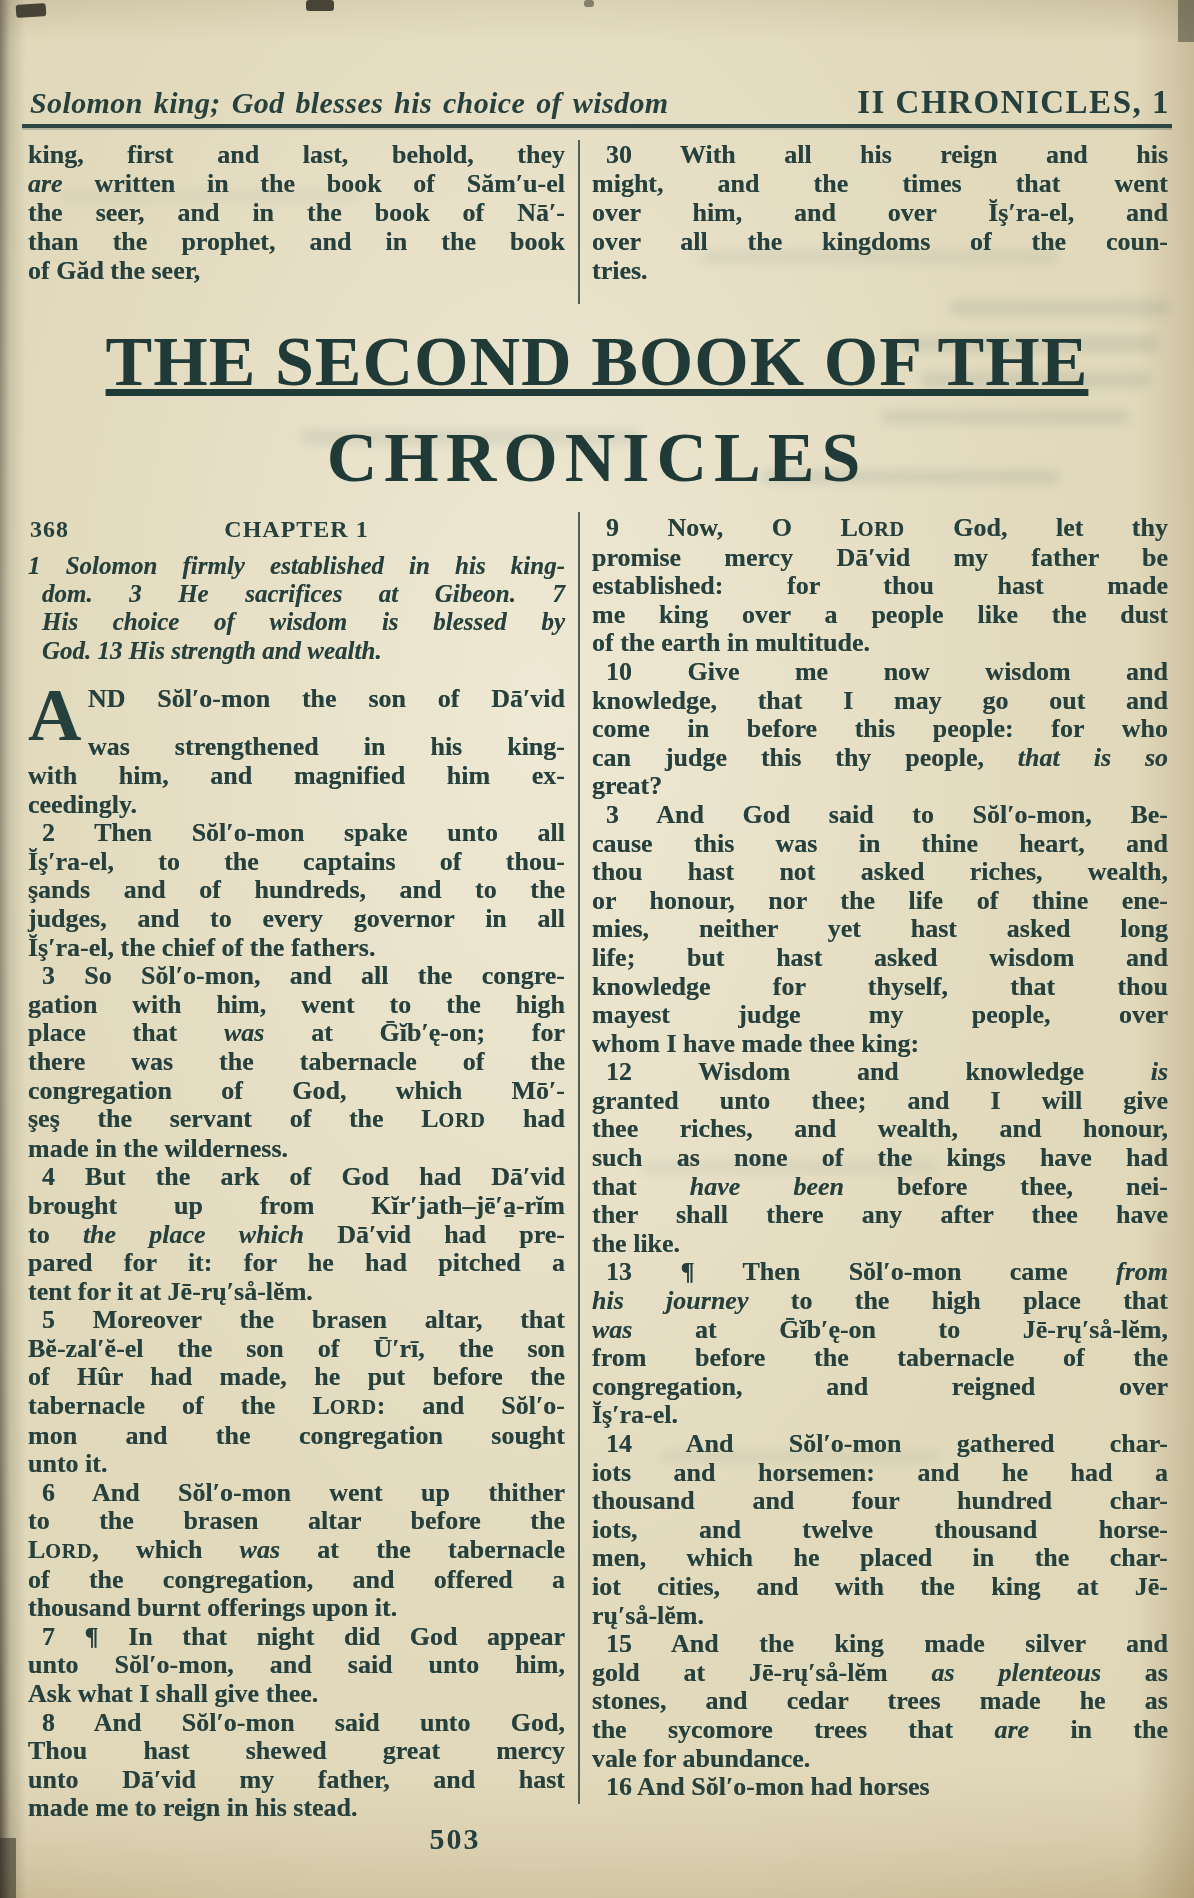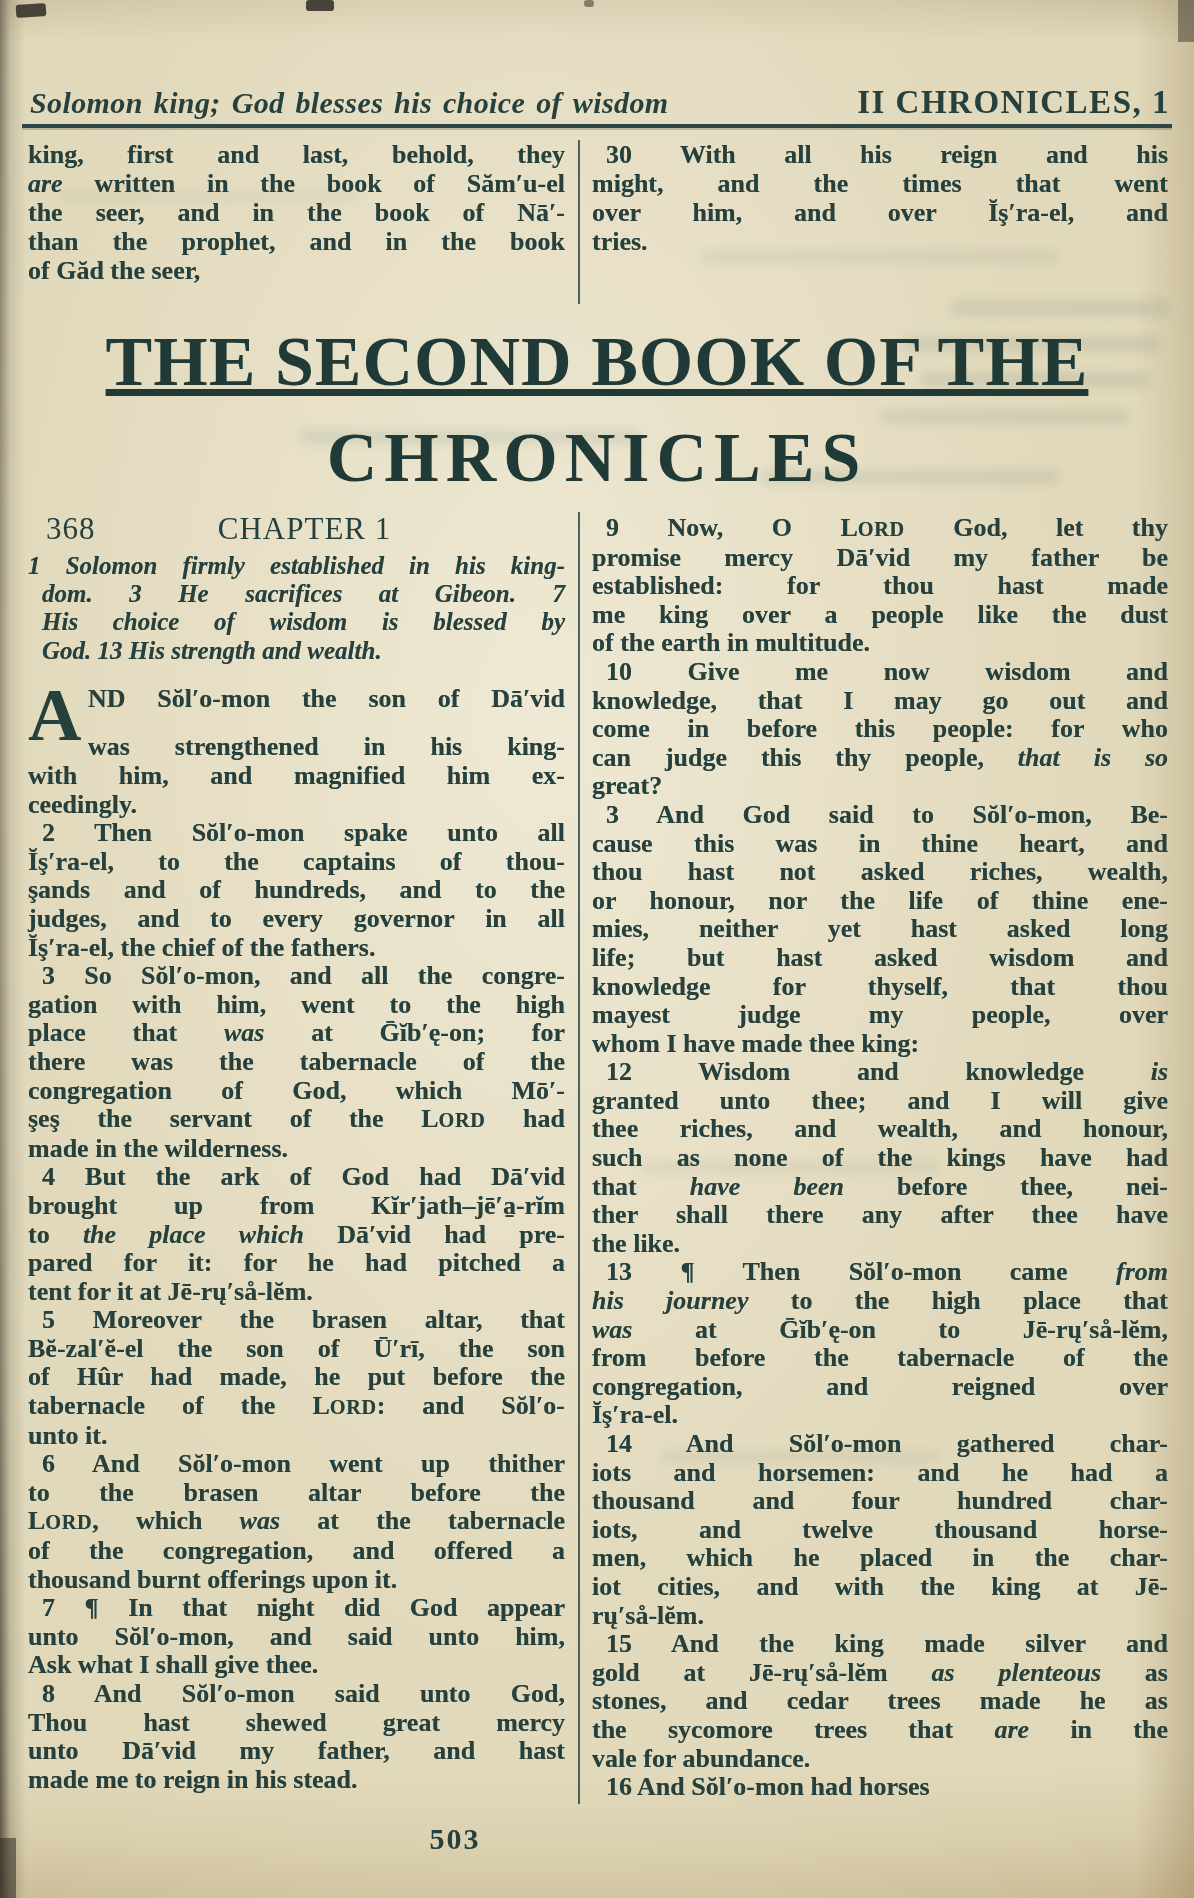--- a/index.html
+++ b/index.html
@@ -38,21 +38,21 @@
   .prev-right .line{line-height:29px;}
   .divider-top{position:absolute; left:578px; top:140px; width:2px; height:164px; background:rgba(40,64,60,.8);}
   
   .main-title{position:absolute; top:314px; left:0; width:100%; text-align:center; font-weight:bold; color:#203a37;}
   .mt1{font-size:70px; line-height:96px; letter-spacing:1px; white-space:nowrap;text-decoration:underline;}
   .mt2{font-size:70px; line-height:96px; letter-spacing:7px; white-space:nowrap;}
   
   .col-left{position:absolute; left:28px; top:512px; width:537px;}
   .col-right{position:absolute; left:592px; top:514px; width:576px;}
   .divider-main{position:absolute; left:578px; top:512px; width:2px; height:1292px; background:rgba(40,64,60,.8);}
-  .ch-head{position:relative; text-align:center; font-weight:normal; font-size:31px; line-height:34px; margin-bottom:6px; letter-spacing:1px;margin-left:16px;}
+  .ch-head{position:relative; text-align:center; font-weight:bold; font-size:24px; line-height:34px; margin-bottom:6px; letter-spacing:1px;}
   .ch-num{position:absolute; left:2px; top:0;}
   .summary{margin-bottom:18px;}
   .summary .line{font-style:italic; font-size:25px; line-height:28.2px;}
   .verse{position:relative;}
   .verse .drop{position:absolute; left:0; top:3px; font-size:74px; line-height:54px; font-weight:bold;}
   
   .page-num{position:absolute; top:1822px; left:0; width:910px; text-align:center; font-weight:bold; font-size:30px; letter-spacing:2px;}
   
   .speck{position:absolute; background:#2d2b22; opacity:.85; border-radius:3px;}
   .sp1{left:16px; top:4px; width:30px; height:13px; transform:rotate(-4deg);}
@@ -104,20 +104,21 @@
       <div class="line">king, first and last, behold, they</div>
       <div class="line"><i>are</i> written in the book of Săm′u-el</div>
       <div class="line">the seer, and in the book of Nā′-</div>
       <div class="line">than the prophet, and in the book</div>
       <div class="line last">of Găd the seer,</div>
     </div>
   <div class="prev-right" id="prev-right">
       <div class="line ind">30 With all his reign and his</div>
       <div class="line">might, and the times that went</div>
       <div class="line">over him, and over Ĭş′ra-el, and</div>
+      <div class="line">over all the kingdoms of the coun-</div>
       <div class="line last">tries.</div>
     </div>
   <div class="divider-top"></div>
 
   <div class="main-title">
     <div class="mt1">THE SECOND BOOK OF THE</div>
     <div class="mt2">CHRONICLES</div>
   </div>
 
   <div class="col-left">
@@ -160,20 +161,21 @@
           <div class="line">brought up from Kĭr′jath–jē′a̱-rĭm</div>
           <div class="line">to <i>the place which</i> Dā′vid had pre-</div>
           <div class="line">pared for it: for he had pitched a</div>
           <div class="line last">tent for it at Jē-rų′så-lĕm.</div>
         </div>
         <div class="verse">
           <div class="line ind">5 Moreover the brasen altar, that</div>
           <div class="line">Bĕ-zal′ĕ-el the son of Ū′rī, the son</div>
           <div class="line">of Hûr had made, he put before the</div>
           <div class="line">tabernacle of the <span class="lord">L<span class="sc">ORD</span></span>: and Sŏl′o-</div>
+          <div class="line">mon and the congregation sought</div>
           <div class="line last">unto it.</div>
         </div>
         <div class="verse">
           <div class="line ind">6 And Sŏl′o-mon went up thither</div>
           <div class="line">to the brasen altar before the</div>
           <div class="line"><span class="lord">L<span class="sc">ORD</span></span>, which <i>was</i> at the tabernacle</div>
           <div class="line">of the congregation, and offered a</div>
           <div class="line last">thousand burnt offerings upon it.</div>
         </div>
         <div class="verse">

